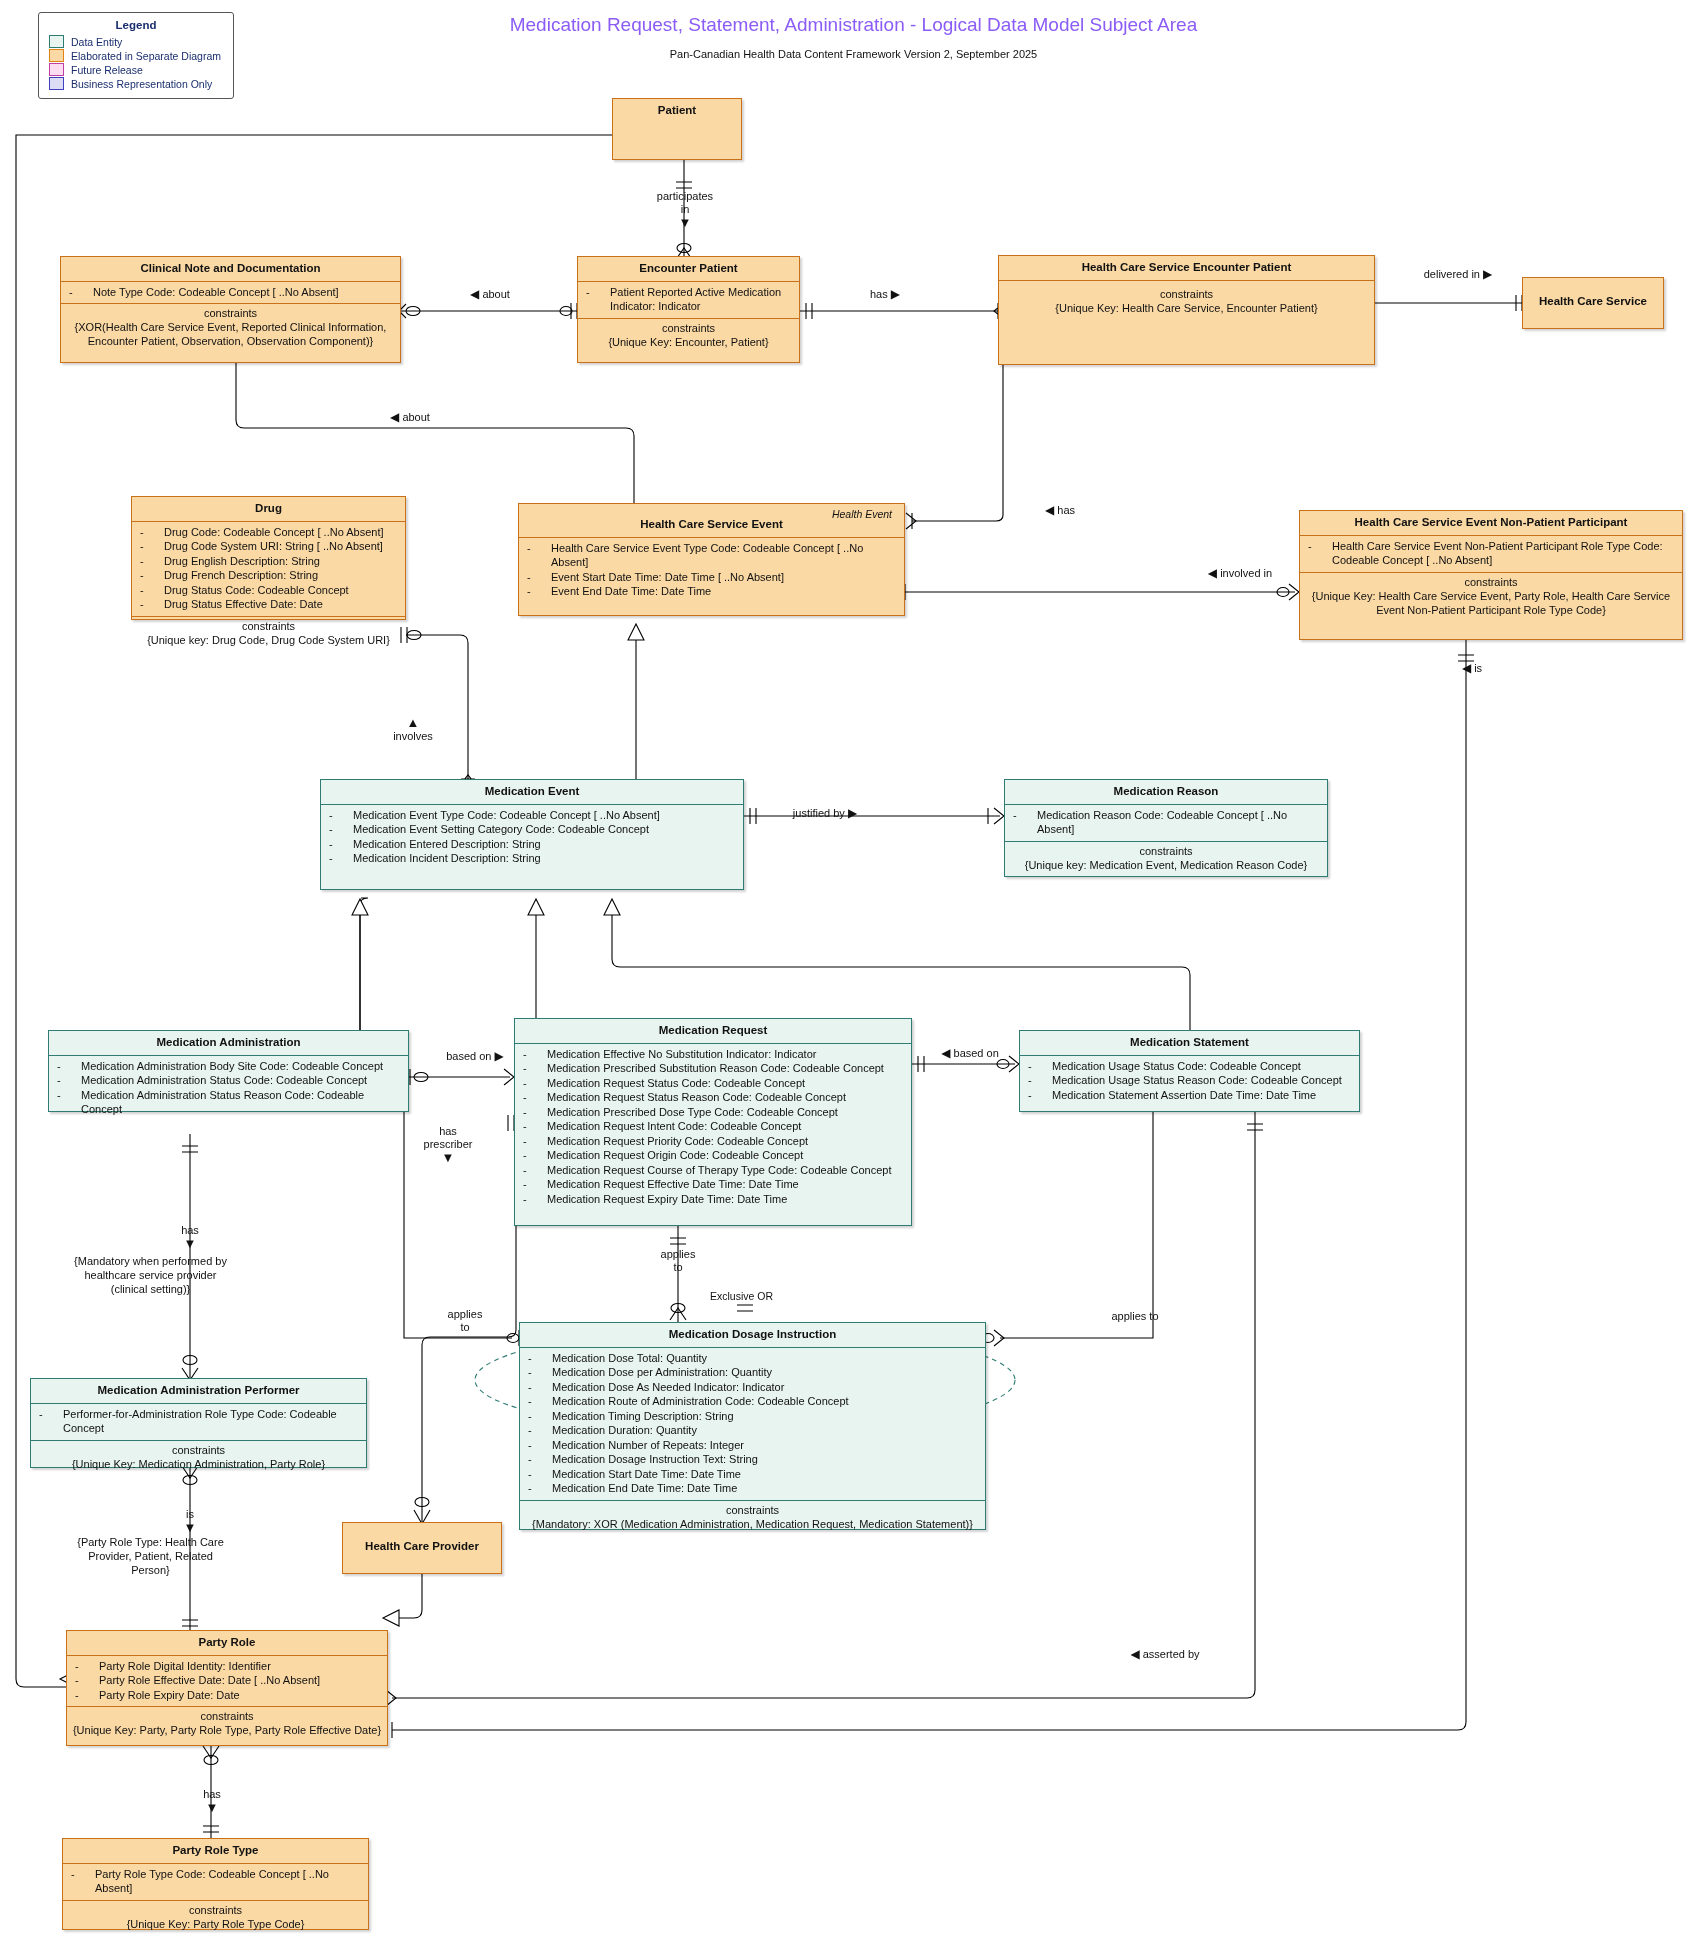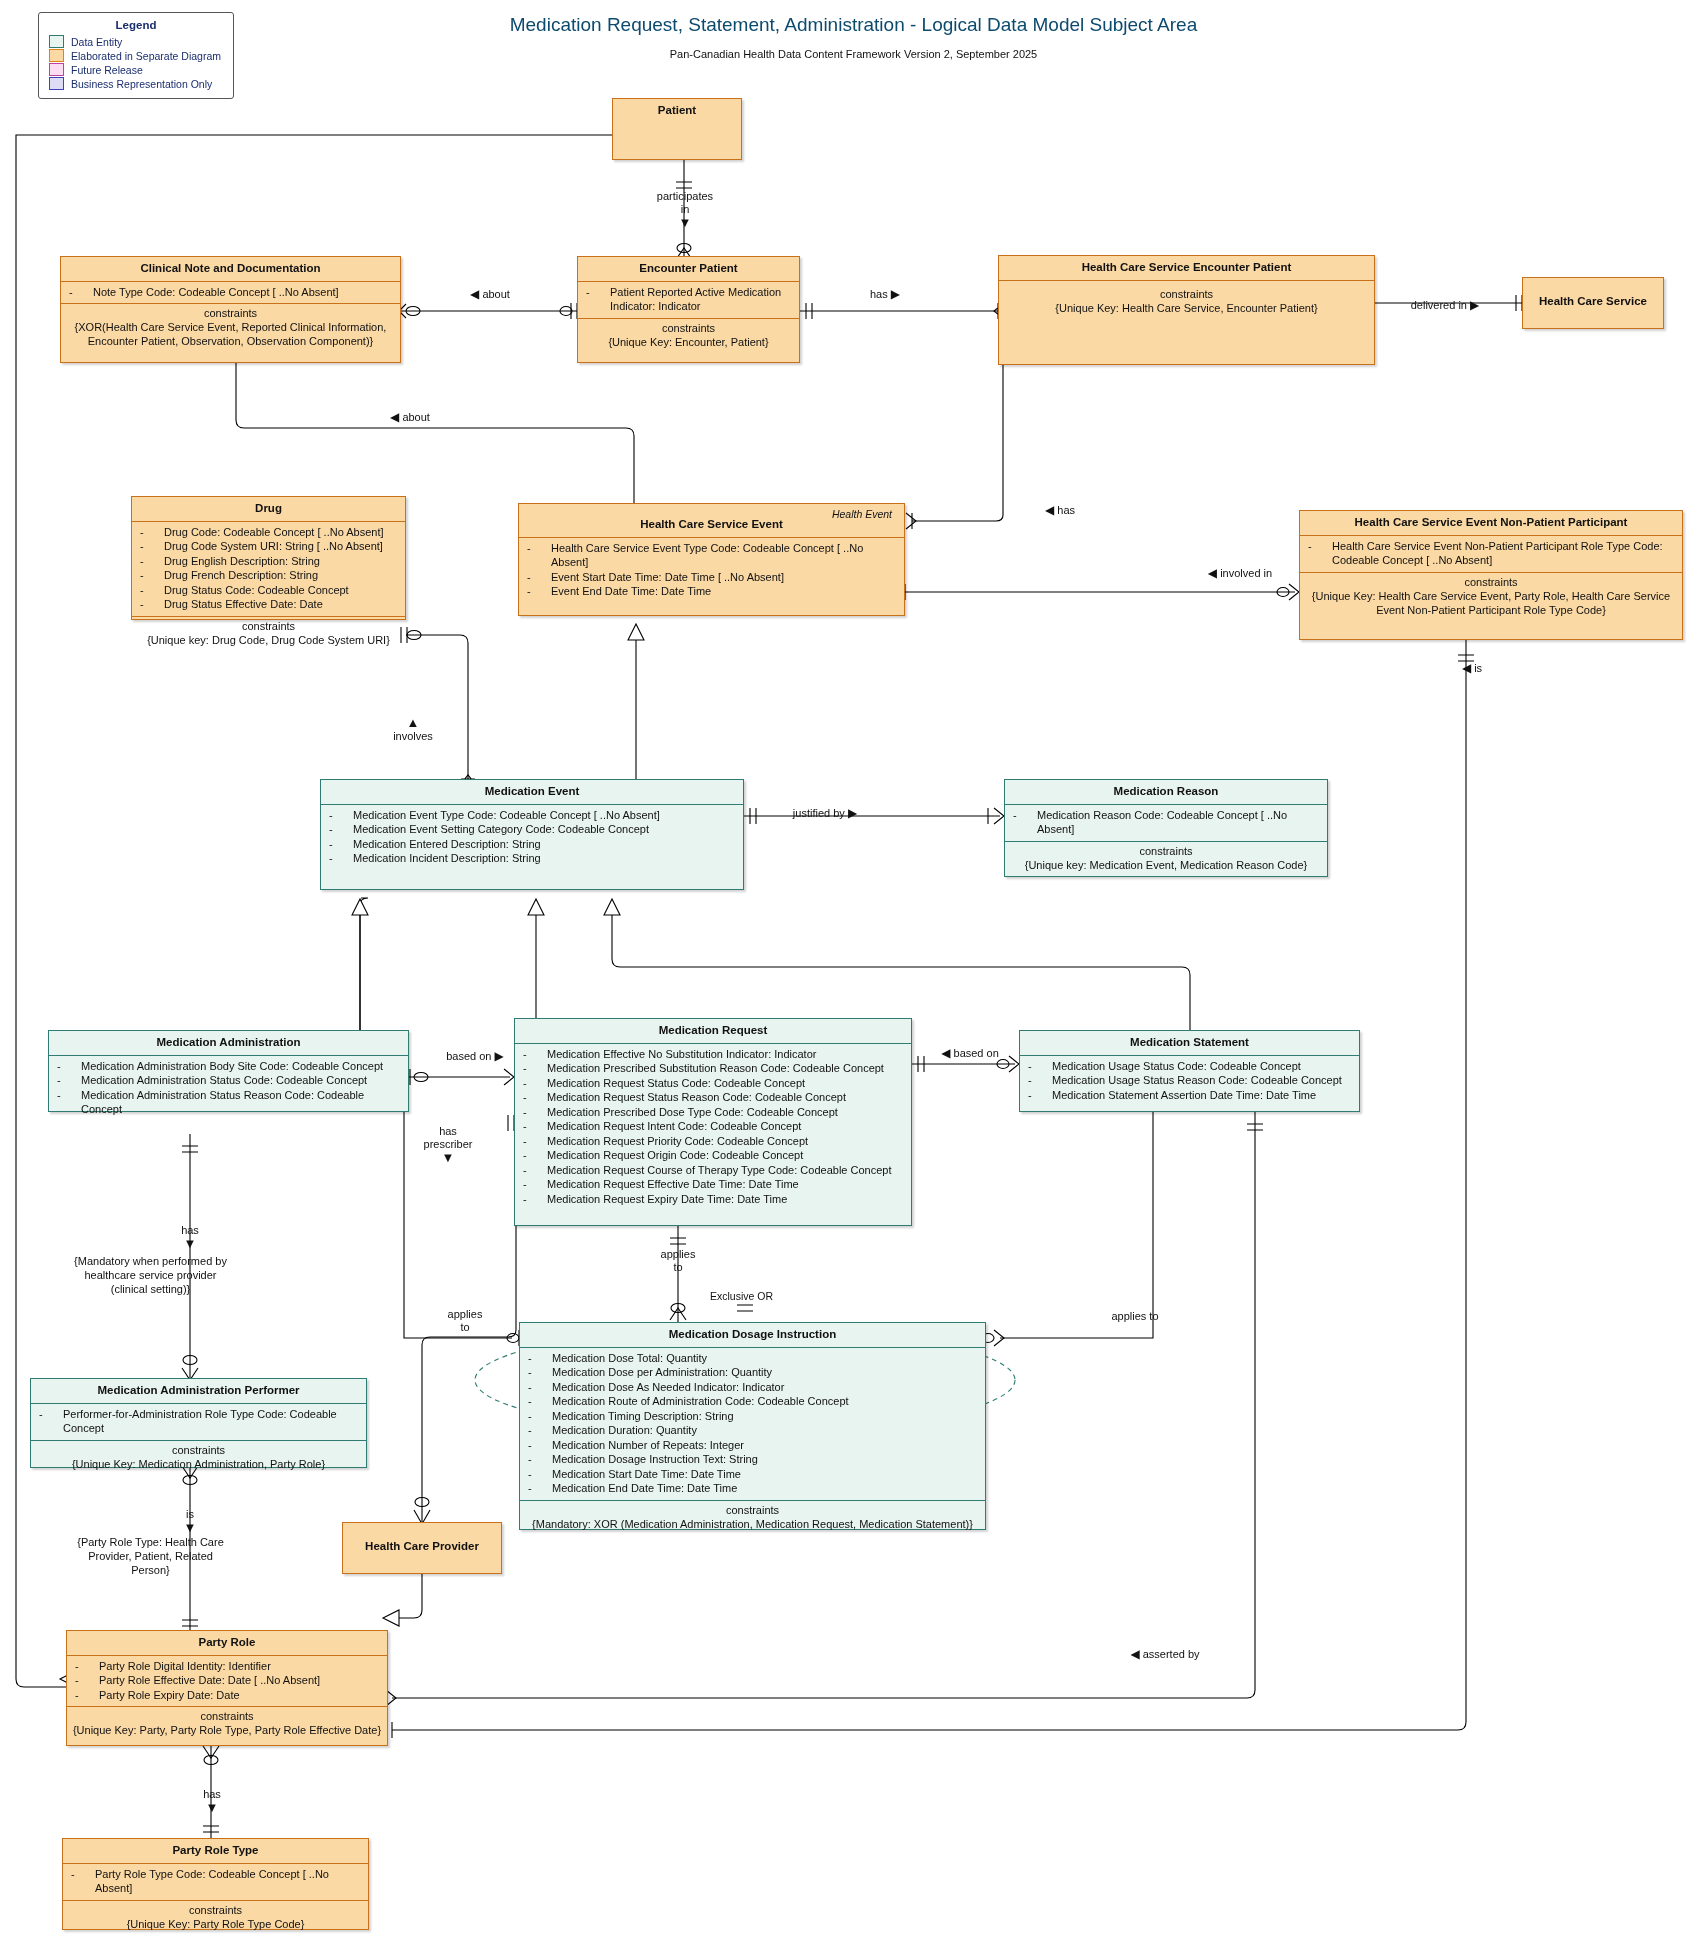--- a/index.html
+++ b/index.html
@@ -33,21 +33,21 @@
   #legend{position:absolute;left:38px;top:12px;width:196px;border:1px solid #555;
           background:#fff;border-radius:3px;padding:4px 6px 7px;box-sizing:border-box;}
   #legend .lh1{font-size:11.5px;font-weight:bold;text-align:center;color:#1a2e6e;
                margin:2px 0 4px;}
   #legend .row{display:flex;align-items:center;gap:7px;margin:1px 0 1px 4px;}
   #legend .sw{width:15px;height:13px;box-sizing:border-box;}
   #legend .tx{font-size:10.5px;color:#1a2e6e;}
 
   
   #title{position:absolute;left:0;top:14px;width:1707px;text-align:center;
-         font-size:19px;color:#0c4a6e;}
+         font-size:19px;color:#8b5cf6;}
   #subtitle{position:absolute;left:0;top:48px;width:1707px;text-align:center;
             font-size:11px;color:#111;}
   .xorlbl{position:absolute;font-size:10.5px;color:#111;}
 </style>
 </head>
 <body>
 
 <div id="canvas">
 
   <div id="title">Medication Request, Statement, Administration - Logical Data Model Subject Area</div>
@@ -195,21 +195,21 @@
 
   <div class="lbl" style="left:610px;top:190px;width:150px;">
     participates<br>in<br><span style="font-size:13px;">▼</span>
   </div>
   <div class="lbl" style="left:420px;top:288px;width:140px;">
     <span style="font-size:12px;">◀</span> <span>about</span>
   </div>
   <div class="lbl" style="left:825px;top:288px;width:120px;">
     <span>has</span> <span style="font-size:12px;">▶</span>
   </div>
-  <div class="lbl" style="left:1375px;top:299px;width:140px;">
+  <div class="lbl" style="left:1375px;top:268px;width:140px;padding-left:13px;">
     <span>delivered in</span> <span style="font-size:12px;">▶</span>
   </div>
   <div class="lbl" style="left:340px;top:411px;width:140px;">
     <span style="font-size:12px;">◀</span> <span>about</span>
   </div>
   <div class="lbl" style="left:1000px;top:504px;width:120px;">
     <span style="font-size:12px;">◀</span> <span>has</span>
   </div>
   <div class="lbl" style="left:1180px;top:567px;width:120px;">
     <span style="font-size:12px;">◀</span> <span>involved in</span>

